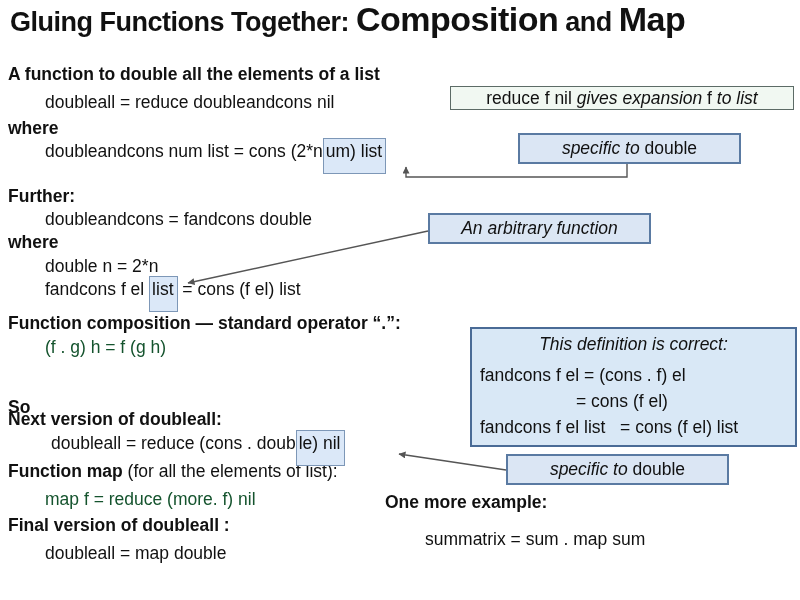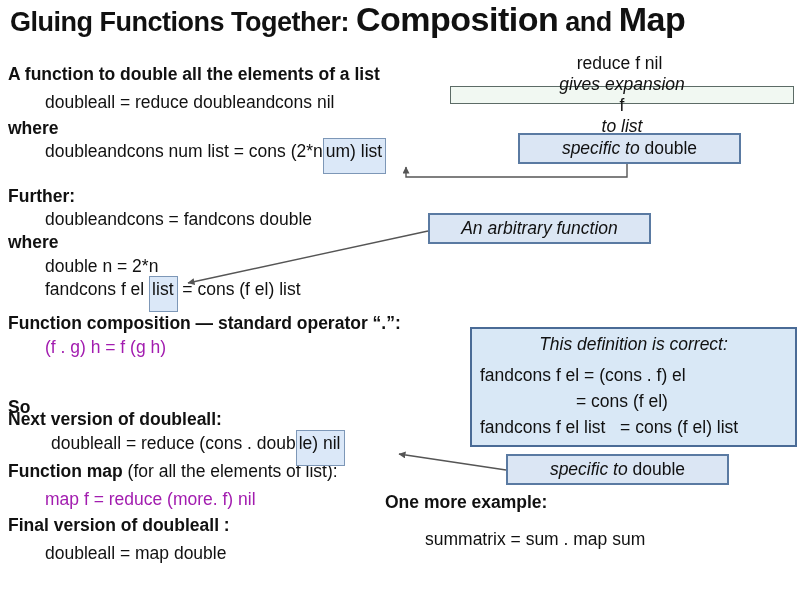--- a/index.html
+++ b/index.html
@@ -7,21 +7,21 @@
     position:relative; width:800px; height:600px; background:#ffffff;
     font-family:"Liberation Sans", sans-serif; color:#111; overflow:hidden;
   }
   .title {
     position:absolute; left:10px; top:0; font-size:27px; font-weight:bold;
     letter-spacing:-0.5px; white-space:pre;
   }
   .title .big { font-size:34px; }
   .line { position:absolute; font-size:17.5px; white-space:pre; line-height:22px; }
   .bold { font-weight:bold; }
-  .blue { color:#a21caf; }
+  .blue { color:#14532d; }
   .inlinebox {
     border:1px solid #7d97b7; background:#dbe8f8;
     padding:2px 3px 12px 2px; margin:-3px 0;
   }
   .callout {
     position:absolute; border:2px solid #5a7aa2; background:#dbe6f4;
     font-size:17.5px; display:flex; align-items:center; justify-content:center;
     box-sizing:border-box; white-space:pre;
   }
   .callout.green { background:#f1f8f2; border:1.5px solid #5c6b66; }
@@ -57,21 +57,21 @@
   <div class="line blue" style="left:45px; top:336px;">(f . g) h = f (g h)</div>
   <div class="line bold" style="left:8px; top:356px;margin-top:40px;">So</div>
   <div class="line bold" style="left:8px; top:408px;">Next version of doubleall:</div>
   <div class="line" style="left:8px; top:460px;"><span class="bold">Function map</span><span> (for all the elements of list):</span></div>
 
   <div class="line" style="left:51px; top:432px;"><span>doubleall = reduce (cons . doub</span><span class="inlinebox">le) nil</span></div>
   <div class="line blue" style="left:45px; top:488px;">map f = reduce (more. f) nil</div>
   <div class="line bold" style="left:8px; top:514px;">Final version of doubleall :</div>
   <div class="line" style="left:45px; top:542px;">doubleall = map double</div>
 
-  <div class="callout green" style="left:450px; top:86px; width:344px; height:18px;flex-direction:column;"><span>reduce f nil </span><span class="italic">gives expansion</span><span> f </span><span class="italic">to list</span></div>
+  <div class="callout green" style="left:450px; top:86px; width:344px; height:24px;"><span>reduce f nil </span><span class="italic">gives expansion</span><span> f </span><span class="italic">to list</span></div>
 
   <div class="callout" style="left:518px; top:133px; width:223px; height:31px;"><span class="italic">specific to</span><span> double</span></div>
 
   <div class="callout" style="left:428px; top:213px; width:223px; height:31px;"><span class="italic">An arbitrary function</span></div>
 
   <div class="bigbox" style="left:470px; top:327px; width:327px; height:120px;">
     <div class="bb-title">This definition is correct:</div>
     <div class="bb-line">fandcons f el = (cons . f) el</div>
     <div class="bb-line indent">= cons (f el)</div>
     <div class="bb-line">fandcons f el list   = cons (f el) list</div>

